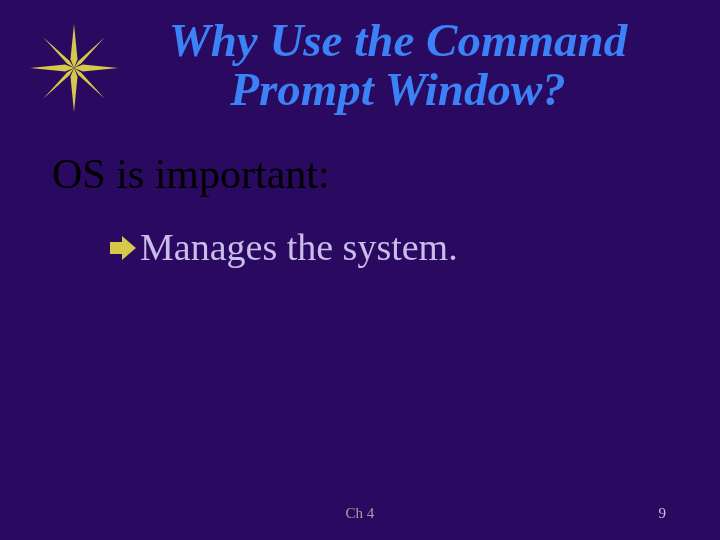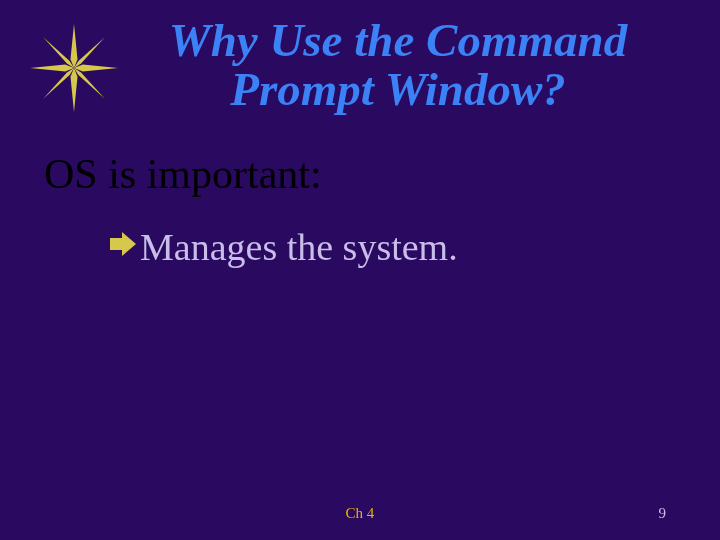--- a/index.html
+++ b/index.html
@@ -32,54 +32,54 @@
     text-align: center;
     font-style: italic;
     font-weight: bold;
     font-size: 47px;
     line-height: 1.05;
     color: #3b82f6;
   }
   .subtitle {
     position: absolute;
     top: 150px;
-    left: 44px;
+    left: 52px;
     font-size: 42px;
     color: #000;
   }
   .bullets {
     position: absolute;
     top: 226px;
     left: 108px;
     width: 560px;
   }
   .bullet {
     display: flex;
-    align-items: flex-start;
+    align-items: flex-end;
     margin-bottom: 4px;
   }
   .arrow-icon {
     flex: 0 0 auto;
     width: 30px;
     height: 34px;
     margin-top: 6px;
     margin-right: 2px;
   }
   .bullet-text {
     color: #c9bdea;
     font-size: 38px;
     line-height: 1.15;
   }
   .footer-center {
     position: absolute;
     bottom: 18px;
     left: 0;
     width: 720px;
     text-align: center;
-    color: #eab308;
+    color: #a3a3a3;
     font-size: 15px;
   }
   .footer-right {
     position: absolute;
     bottom: 18px;
     right: 54px;
     color: #c9bdea;
     font-size: 15px;
   }
 </style>

